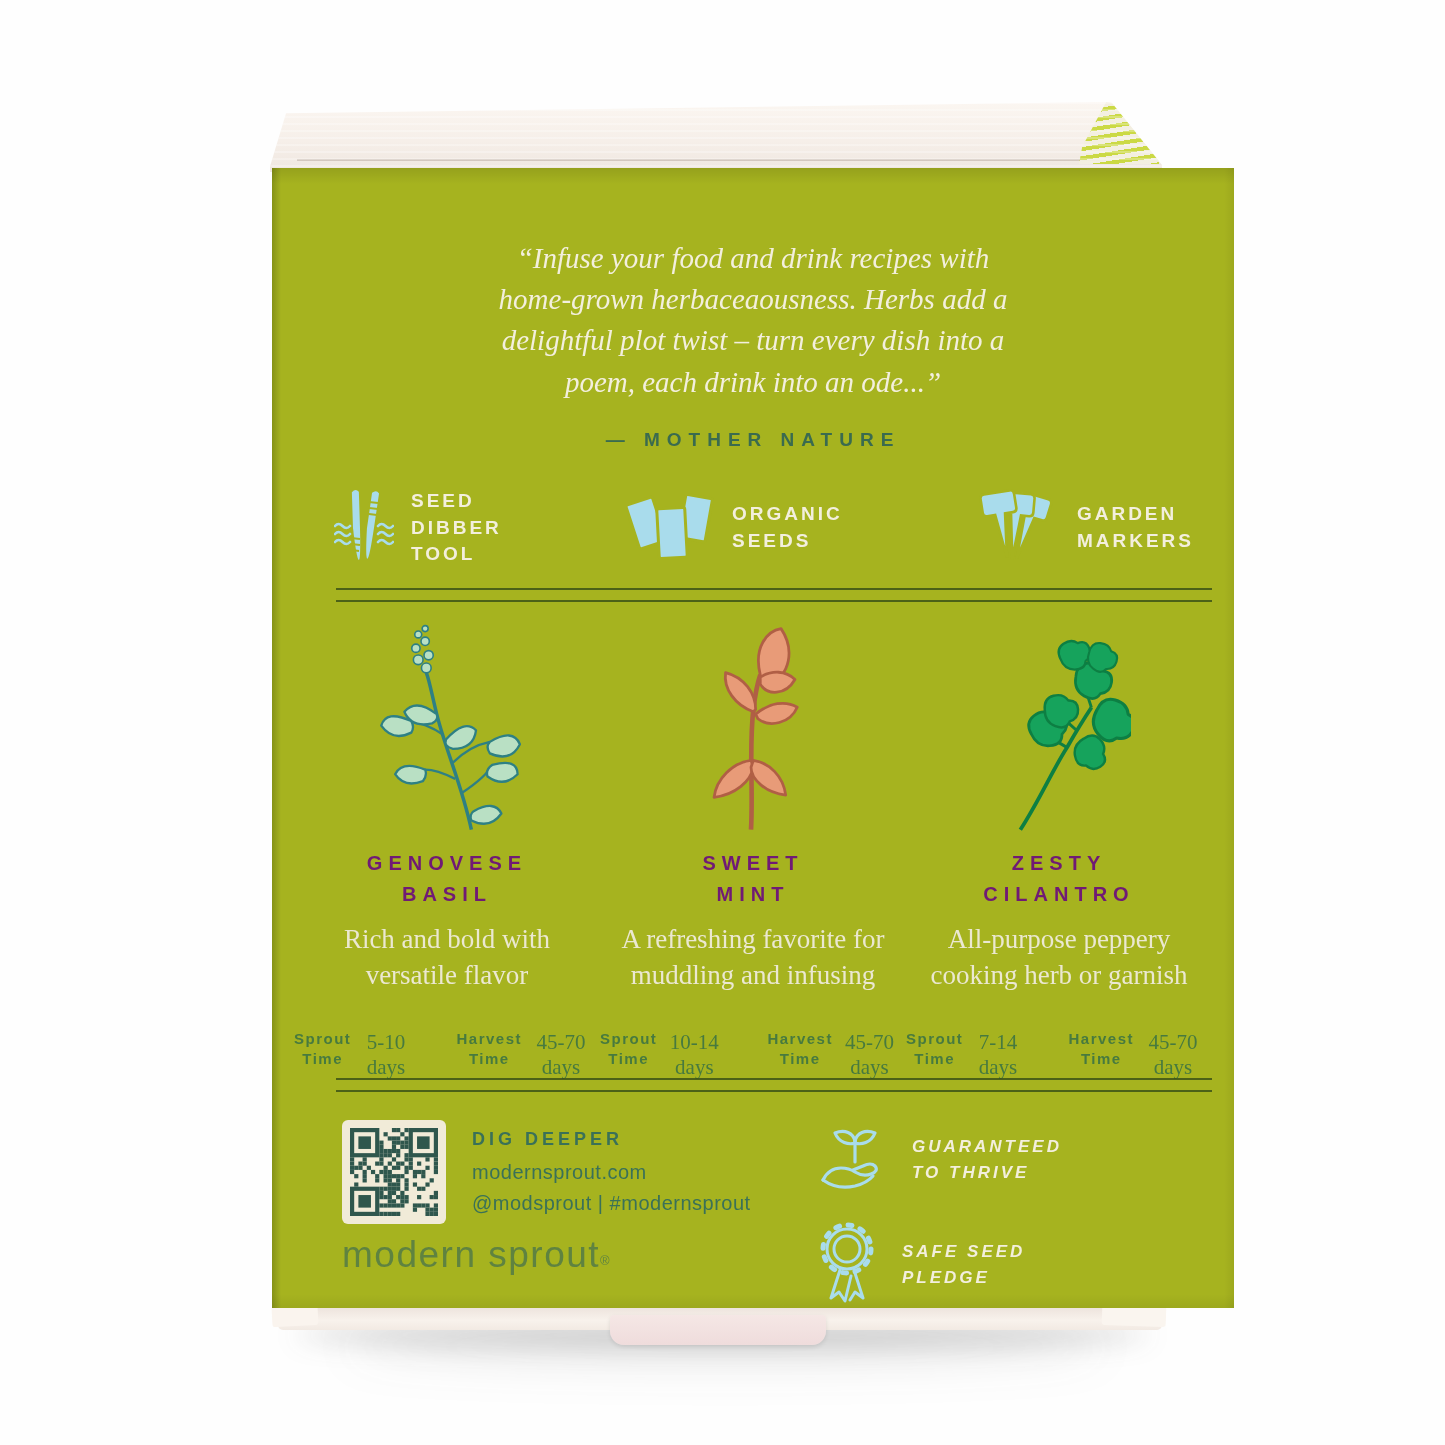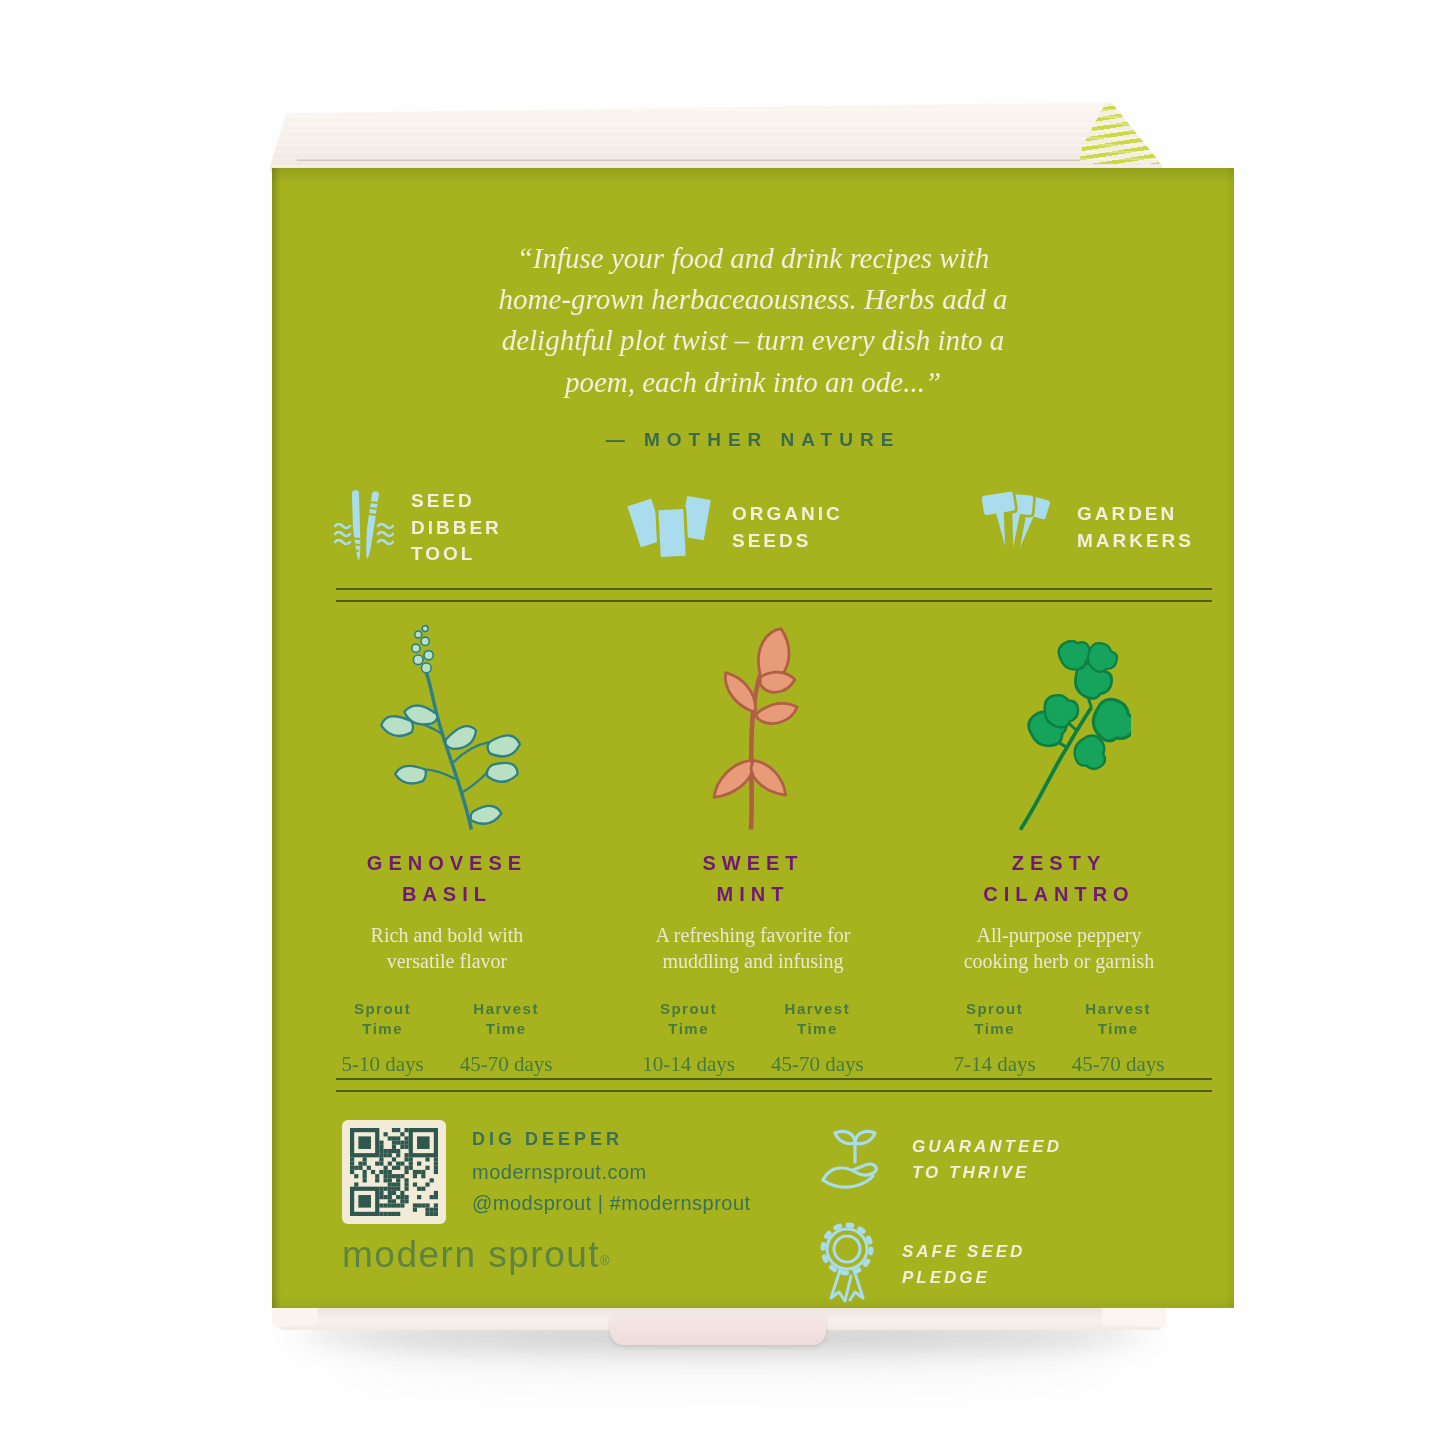--- a/index.html
+++ b/index.html
@@ -68,23 +68,23 @@
   
   .rule{position:absolute;left:64px;right:22px;height:10px;
     border-top:2px solid rgba(60,82,22,.85);border-bottom:2px solid rgba(60,82,22,.85);}
   .rule.r1{top:420px;} .rule.r2{top:910px;}
 
   
   .herbs{position:absolute;top:452px;left:22px;right:22px;display:flex;}
   .herb{flex:1;display:flex;flex-direction:column;align-items:center;text-align:center;}
   .herb-illus{height:212px;display:flex;align-items:flex-end;justify-content:center;}
   .herb-name{margin-top:16px;font-weight:bold;font-size:20px;line-height:1.55;letter-spacing:6px;color:#701a75;}
-  .herb-desc{margin-top:12px;font-family:"Liberation Serif",serif;font-size:20px;line-height:1.32;color:#ebe8d1;}
+  .herb-desc{margin-top:12px;font-family:"Liberation Serif",serif;font-size:27px;line-height:1.32;color:#ebe8d1;}
   .times{margin-top:24px;display:flex;gap:36px;justify-content:center;}
-  .time-col{display:flex;flex-direction:column;align-items:center;}
+  .time-col{display:flex;flex-direction:row;align-items:center;}
   .time-label{font-weight:bold;font-size:15px;line-height:1.35;letter-spacing:1.5px;color:#477a3f;}
   .time-value{margin-top:13px;font-family:"Liberation Serif",serif;font-size:21px;color:#477a3f;}
 
   
   .footer-left{position:absolute;top:952px;left:70px;display:flex;gap:26px;align-items:flex-start;}
   .qr-tile{width:104px;height:104px;background:#f1ebd8;border-radius:6px;
     display:flex;align-items:center;justify-content:center;}
   .dig-block{padding-top:9px;}
   .dig-title{font-weight:bold;font-size:18px;letter-spacing:4px;color:#3a7158;}
   .dig-site{margin-top:11px;font-size:20px;letter-spacing:.5px;color:#3a7158;}

